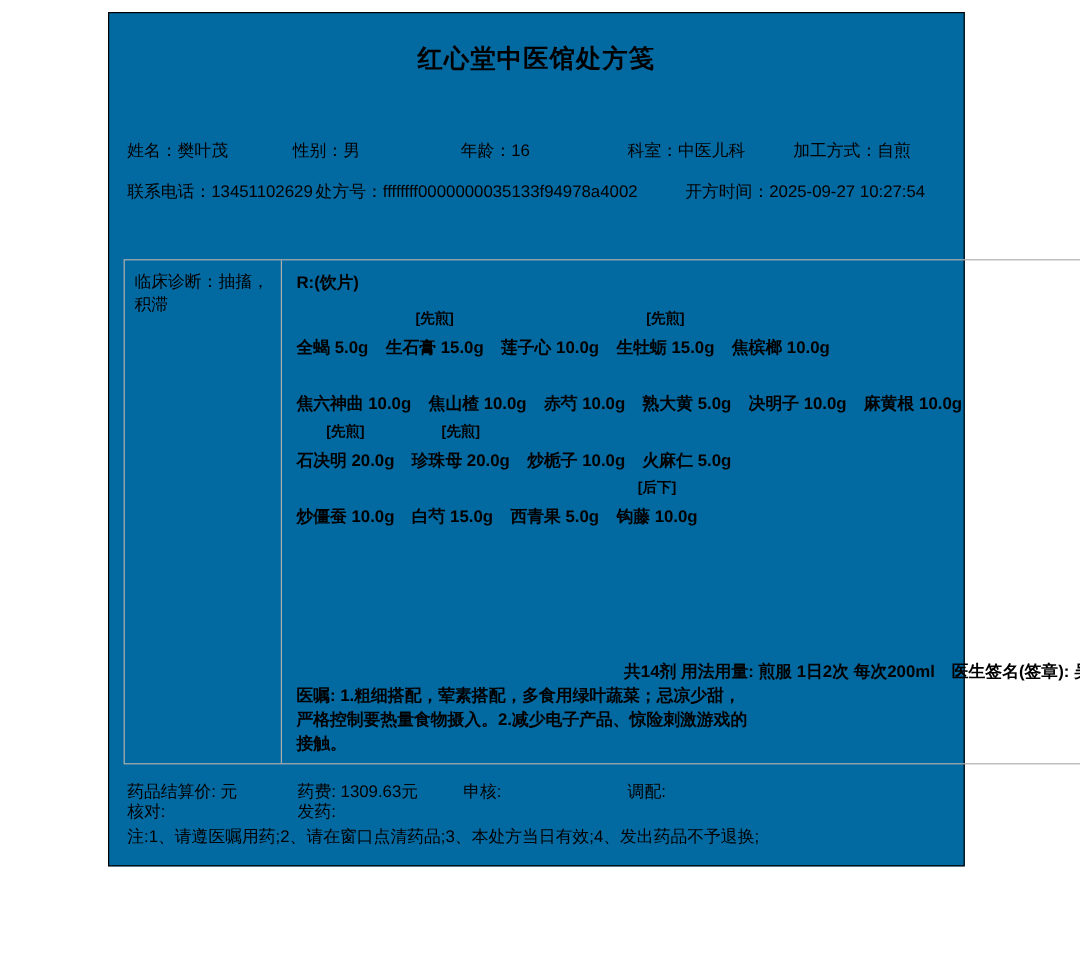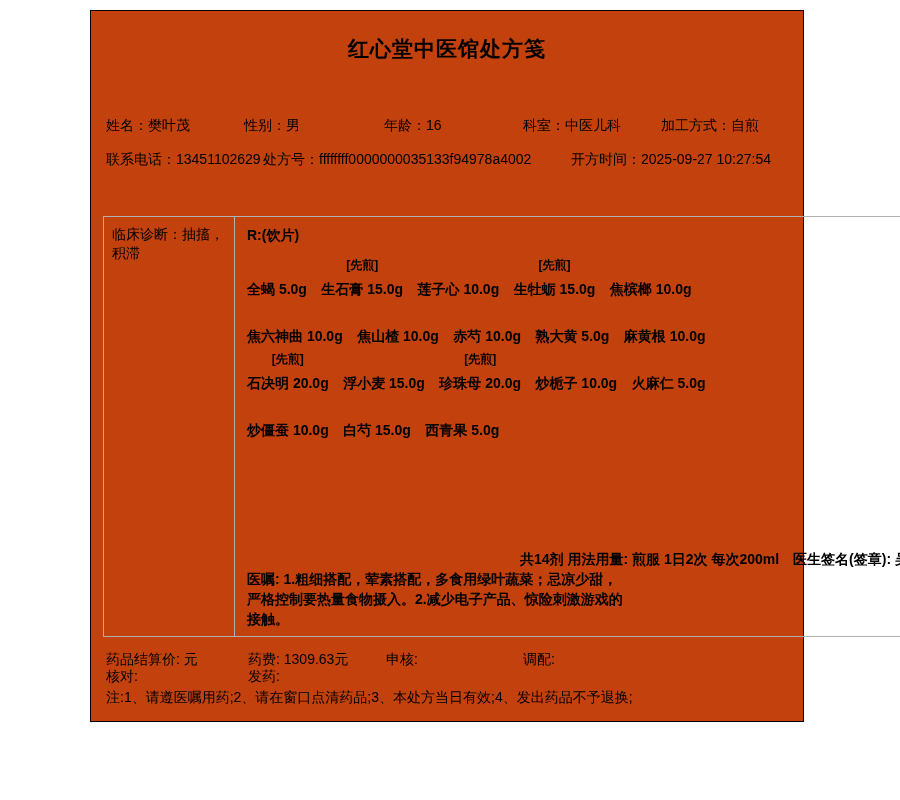--- a/index.html
+++ b/index.html
@@ -2,21 +2,21 @@
 <html><head>
 <meta charset="utf-8">
 <style>
   html,body{margin:0;padding:0;}
   body{
     width:900px;height:800px;background:#ffffff;position:relative;
     font-family:"Liberation Sans","DejaVu Sans",sans-serif;color:#000;
   }
   .sheet{
     position:absolute;left:90px;top:10px;width:714px;height:712px;
-    border:1px solid #000;background:#c2410c;box-sizing:border-box;
+    border:1px solid #000;background:#0369a1;box-sizing:border-box;
   }
   .title{
     text-align:center;margin-top:24px;font-size:21px;font-weight:bold;letter-spacing:1px;
   }
   .f{position:absolute;white-space:nowrap;font-size:14px;line-height:16px;}
   .rx-table{
     position:absolute;left:12px;top:205px;width:831px;height:421px;
     border:1px solid #b0b0b0;box-sizing:border-box;display:flex;
   }
   .diag-cell{
@@ -67,33 +67,34 @@
           <span class="mi"><span class="ma">[先煎]</span><span class="mt"><span>生石膏</span> <span>15.0g</span></span></span>
           <span class="mi"><span class="ma"></span><span class="mt"><span>莲子心</span> <span>10.0g</span></span></span>
           <span class="mi"><span class="ma">[先煎]</span><span class="mt"><span>生牡蛎</span> <span>15.0g</span></span></span>
           <span class="mi"><span class="ma"></span><span class="mt"><span>焦槟榔</span> <span>10.0g</span></span></span>
         </div>
         <div class="med-row">
           <span class="mi"><span class="ma"></span><span class="mt"><span>焦六神曲</span> <span>10.0g</span></span></span>
           <span class="mi"><span class="ma"></span><span class="mt"><span>焦山楂</span> <span>10.0g</span></span></span>
           <span class="mi"><span class="ma"></span><span class="mt"><span>赤芍</span> <span>10.0g</span></span></span>
           <span class="mi"><span class="ma"></span><span class="mt"><span>熟大黄</span> <span>5.0g</span></span></span>
+          <span class="mi"><span class="ma"></span><span class="mt"><span>决明子</span> <span>10.0g</span></span></span>
           <span class="mi"><span class="ma"></span><span class="mt"><span>麻黄根</span> <span>10.0g</span></span></span>
         </div>
         <div class="med-row">
           <span class="mi"><span class="ma">[先煎]</span><span class="mt"><span>石决明</span> <span>20.0g</span></span></span>
-          <span class="mi"><span class="ma"></span><span class="mt"><span>浮小麦</span> <span>15.0g</span></span></span>
           <span class="mi"><span class="ma">[先煎]</span><span class="mt"><span>珍珠母</span> <span>20.0g</span></span></span>
           <span class="mi"><span class="ma"></span><span class="mt"><span>炒栀子</span> <span>10.0g</span></span></span>
           <span class="mi"><span class="ma"></span><span class="mt"><span>火麻仁</span> <span>5.0g</span></span></span>
         </div>
         <div class="med-row">
           <span class="mi"><span class="ma"></span><span class="mt"><span>炒僵蚕</span> <span>10.0g</span></span></span>
           <span class="mi"><span class="ma"></span><span class="mt"><span>白芍</span> <span>15.0g</span></span></span>
           <span class="mi"><span class="ma"></span><span class="mt"><span>西青果</span> <span>5.0g</span></span></span>
+          <span class="mi"><span class="ma">[后下]</span><span class="mt"><span>钩藤</span> <span>10.0g</span></span></span>
         </div>
       </div>
 
       <div class="spacer"></div>
 
       <div class="usage-line">
         <span><span>共14剂</span> <span>用法用量:</span> <span>煎服 1日2次 每次200ml</span></span>
         <span class="doctor"><span>医生签名(签章):</span> <span>吴栋</span></span>
       </div>
 

